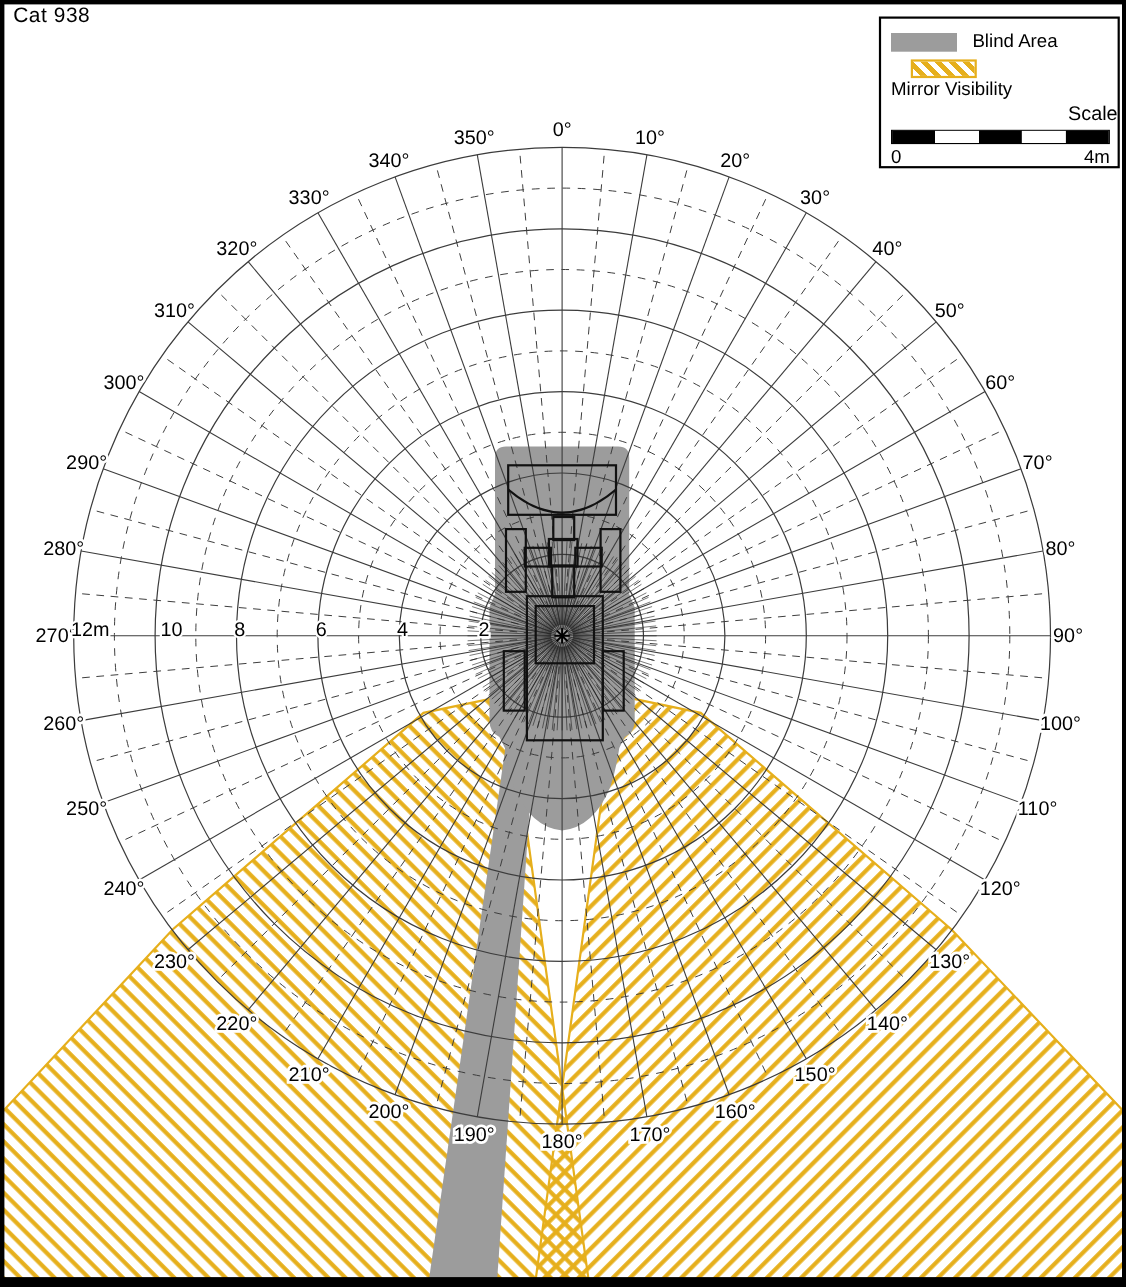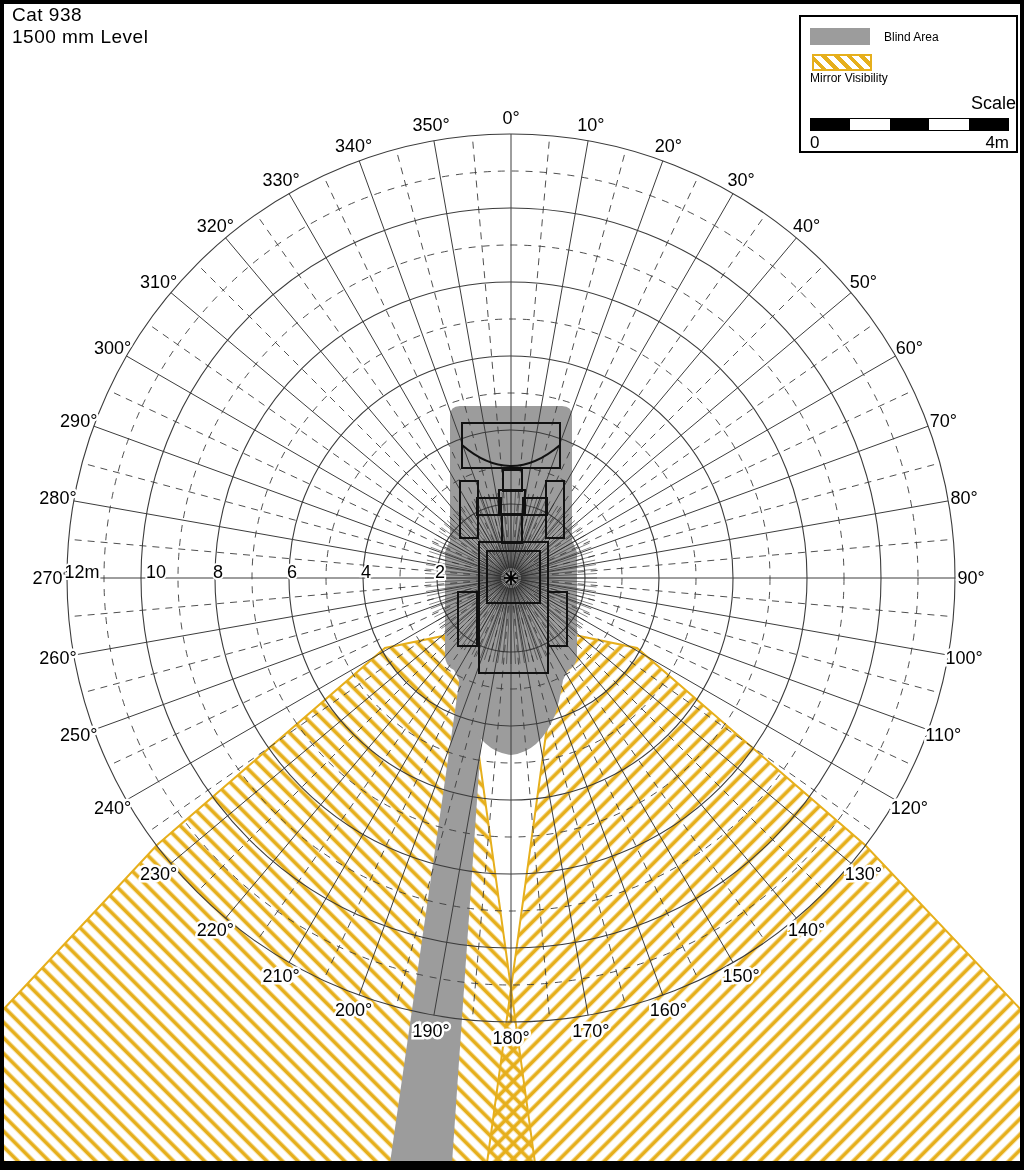--- a/index.html
+++ b/index.html
@@ -19,21 +19,21 @@
   }
   .legend-row { position:absolute; left:9px; display:flex; align-items:center; }
   .legend-row.r1 { top:11px; }
   .legend-row.r2 { top:37px;flex-direction:column; }
   .swatch { width:60px; height:17px; margin-right:14px; flex:0 0 auto; }
   .swatch.blind { background:#9C9C9C; }
   .swatch.mirror {
     background:repeating-linear-gradient(45deg,#fff 0 5px,#E6AF1C 5px 9px);
     border:2px solid #E6AF1C; box-sizing:border-box; background-color:#fff;
   }
-  .legend-label { font-size:12px; color:#000; white-space:nowrap; }
+  .legend-label { font-size:17px; color:#000; white-space:nowrap; }
   .scale-title { position:absolute; top:76px; left:0; width:100%; text-align:right; font-size:18px; }
   .scale-bar {
     position:absolute; left:9px; top:101px; width:197px; height:11px;
     border:1px solid #000; display:flex; box-sizing:content-box;
   }
   .scale-seg { flex:1 1 0; height:100%; }
   .scale-ends {
     position:absolute; left:9px; top:116px; width:199px;
     display:flex; justify-content:space-between; font-size:17px;
   }
@@ -334,21 +334,20 @@
         <text x="292" y="572" font-size="18" paint-order="stroke" stroke="#fff" stroke-width="4" fill="#000" font-family="&quot;Liberation Sans&quot;, sans-serif" text-anchor="middle" dominant-baseline="central">6</text>
         <text x="366" y="572" font-size="18" paint-order="stroke" stroke="#fff" stroke-width="4" fill="#000" font-family="&quot;Liberation Sans&quot;, sans-serif" text-anchor="middle" dominant-baseline="central">4</text>
         <text x="440" y="572" font-size="18" paint-order="stroke" stroke="#fff" stroke-width="4" fill="#000" font-family="&quot;Liberation Sans&quot;, sans-serif" text-anchor="middle" dominant-baseline="central">2</text>
       </g>
       <rect x="2" y="2" width="1020" height="1166" fill="none" stroke="#000000" stroke-width="4"></rect>
       <rect x="0" y="1161" width="1024" height="9" fill="#000000"></rect>
     </svg>
 
   <div class="title-block">
     <div>Cat 938</div>
-    <div>1500 mm Level</div>
   </div>
 
   <div class="legend-box">
     <div class="legend-row r1">
       <div class="swatch blind"></div>
       <div class="legend-label">Blind Area</div>
     </div>
     <div class="legend-row r2">
       <div class="swatch mirror"></div>
       <div class="legend-label">Mirror Visibility</div>

